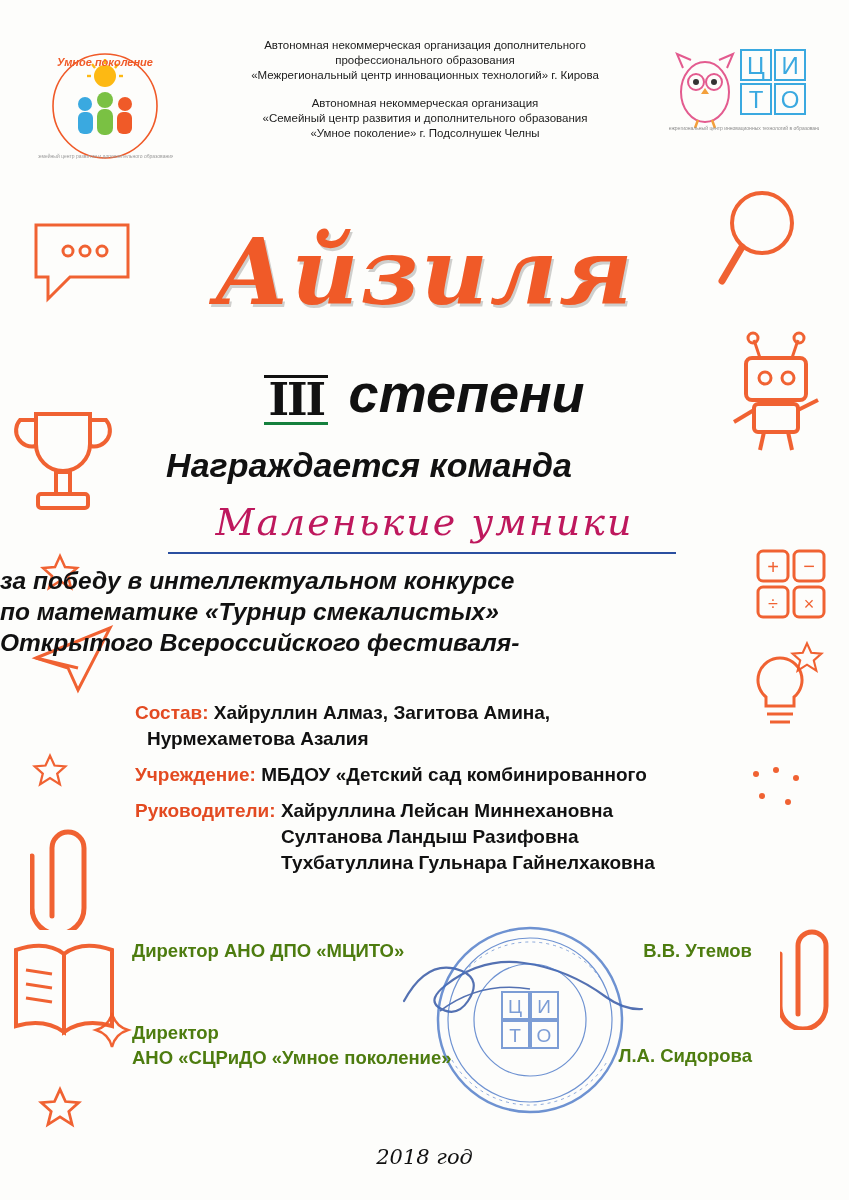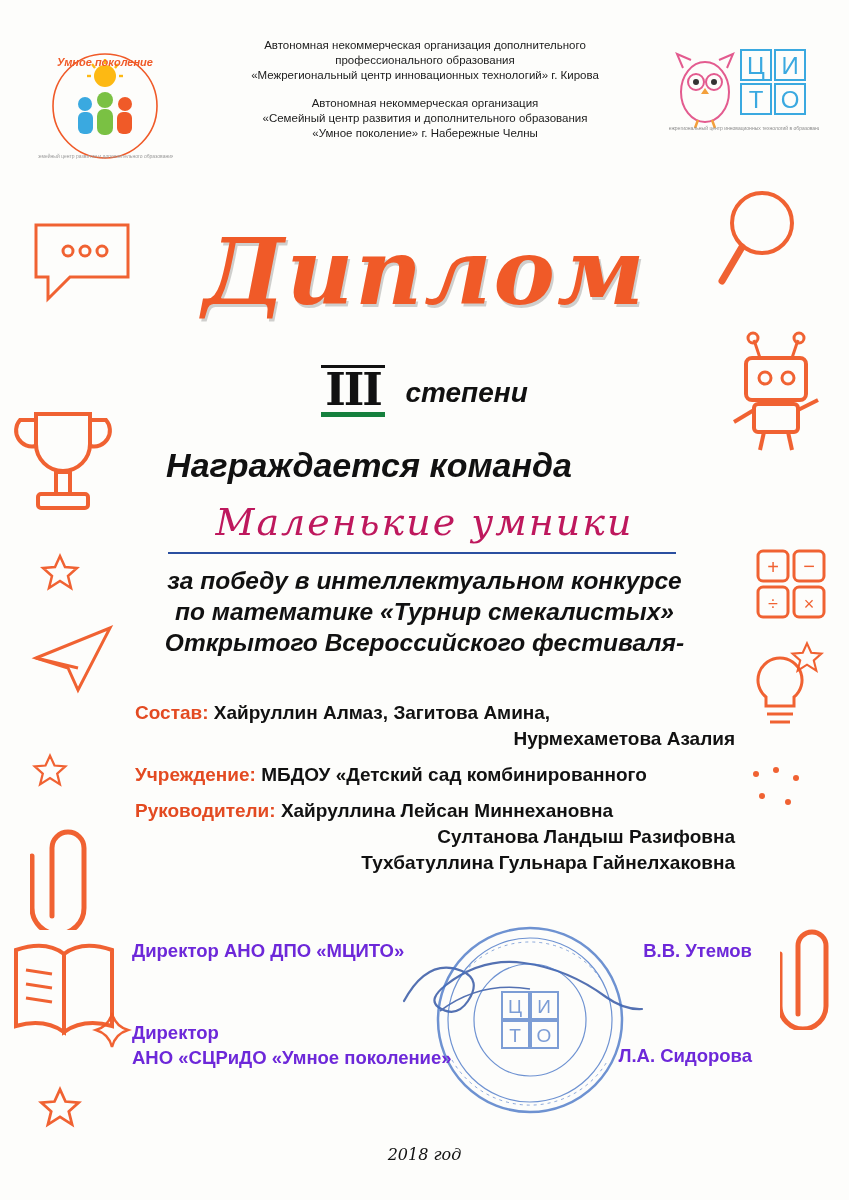--- a/index.html
+++ b/index.html
@@ -85,29 +85,29 @@
     text-align: center;
     font-family: "Liberation Sans", sans-serif;
   }
   .degree-num {
     display: inline-block;
     font-family: "DejaVu Serif", serif;
     font-size: 44px;
     font-weight: bold;
     color: #111;
     border-top: 3px solid #111;
-    border-bottom: 5px solid #15803d;
+    border-bottom: 3px solid #15803d;
     line-height: 44px;
     padding: 0 4px;
     transform: translateY(3px);
     letter-spacing: -2px;
   }
   .degree-word {
     display: inline-block;
-    font-size: 28px;
+    font-size: 54px;
     font-style: italic;
     font-weight: bold;
     color: #111;
     margin-left: 16px;
     font-family: "Liberation Sans", sans-serif;
     text-align: center;
   }
   .awarded {
     position: absolute;
     top: 446px;
@@ -137,21 +137,20 @@
     left: 168px;
     width: 508px;
     height: 2px;
     background: #2a4fa0;
   }
   .reason {
     position: absolute;
     top: 565px;
     left: 0;
     width: 849px;
-    text-align: center;
     font-size: 24.5px;
     font-weight: bold;
     font-style: italic;
     color: #111;
     line-height: 31px;
   }
   
   .details {
     position: absolute;
     top: 700px;
@@ -164,38 +163,37 @@
   .detail-row {
     margin-bottom: 10px;
   }
   .detail-label {
     color: #e34a21;
     font-weight: bold;
   }
   .detail-value {
     color: #111;
     font-weight: bold;
-    text-align: right;
   }
   .indent {
     display: block;
     padding-left: 146px;
   }
   .indent2 {
     display: block;
     padding-left: 12px;
   }
   
   .sign-block {
     position: absolute;
     left: 132px;
     width: 620px;
     font-size: 18.5px;
     font-weight: bold;
-    color: #6d28d9;
+    color: #4d7c0f;
   }
   .sign-1 { top: 940px; }
   .sign-2 { top: 1020px; }
   .sign-row {
     position: relative;
     height: 26px;
   }
   .sign-name {
     position: absolute;
     right: 0;
@@ -206,21 +204,21 @@
     line-height: 25px;
   }
   .year {
     position: absolute;
     top: 1145px;
     left: 0;
     width: 849px;
     text-align: center;
     font-family: "DejaVu Serif", serif;
     font-style: italic;
-    font-size: 16px;
+    font-size: 21px;
     color: #111;
   }
   
   .stamp {
     position: absolute;
     left: 430px;
     top: 920px;
     width: 200px;
     height: 200px;
     opacity: .75;
@@ -361,21 +359,21 @@
       <text x="67" y="110" font-size="5" fill="#9a9a9a" text-anchor="middle" font-family="'Liberation Sans',sans-serif">семейный центр развития и дополнительного образования</text>
     </svg>
 
     <div class="org-block">
       <div class="line">Автономная некоммерческая организация дополнительного</div>
       <div class="line">профессионального образования</div>
       <div class="line">«Межрегиональный центр инновационных технологий» г. Кирова</div>
       <div class="gap"></div>
       <div class="line">Автономная некоммерческая организация</div>
       <div class="line">«Семейный центр развития и дополнительного образования</div>
-      <div class="line">«Умное поколение» г. Набережные Челны</div>
+      <div class="line">«Умное поколение» г. Подсолнушек Челны</div>
     </div>
 
     <svg class="logo-right" viewBox="0 0 150 135">
 
       <g transform="translate(36,48)">
         <ellipse cx="0" cy="6" rx="24" ry="30" fill="none" stroke="#e35b8f" stroke-width="2"></ellipse>
         <circle cx="-9" cy="-4" r="8" fill="none" stroke="#e35b8f" stroke-width="2"></circle>
         <circle cx="9" cy="-4" r="8" fill="none" stroke="#e35b8f" stroke-width="2"></circle>
         <circle cx="-9" cy="-4" r="3" fill="#333"></circle>
         <circle cx="9" cy="-4" r="3" fill="#333"></circle>
@@ -392,21 +390,21 @@
         <rect x="106" y="46" width="30" height="30" fill="none" stroke="#3aa9e0" stroke-width="2"></rect>
         <text x="87" y="36" font-size="24" fill="#3aa9e0" text-anchor="middle" font-family="'Liberation Sans',sans-serif">Ц</text>
         <text x="121" y="36" font-size="24" fill="#3aa9e0" text-anchor="middle" font-family="'Liberation Sans',sans-serif">И</text>
         <text x="87" y="70" font-size="24" fill="#3aa9e0" text-anchor="middle" font-family="'Liberation Sans',sans-serif">Т</text>
         <text x="121" y="70" font-size="24" fill="#3aa9e0" text-anchor="middle" font-family="'Liberation Sans',sans-serif">О</text>
       </g>
       <text x="75" y="92" font-size="5" fill="#8e8e8e" text-anchor="middle" font-family="'Liberation Sans',sans-serif">Межрегиональный центр инновационных технологий в образовании</text>
     </svg>
   </div>
 
-  <div class="title-diploma">Диплом</div>
+  <div class="title-diploma">Айзиля</div>
 
   <div class="degree-row">
     <span class="degree-num">III</span>
     <span class="degree-word">степени</span>
   </div>
 
   <div class="awarded">Награждается команда</div>
 
   <div class="team-name">Маленькие умники</div>
   <div class="team-underline"></div>

